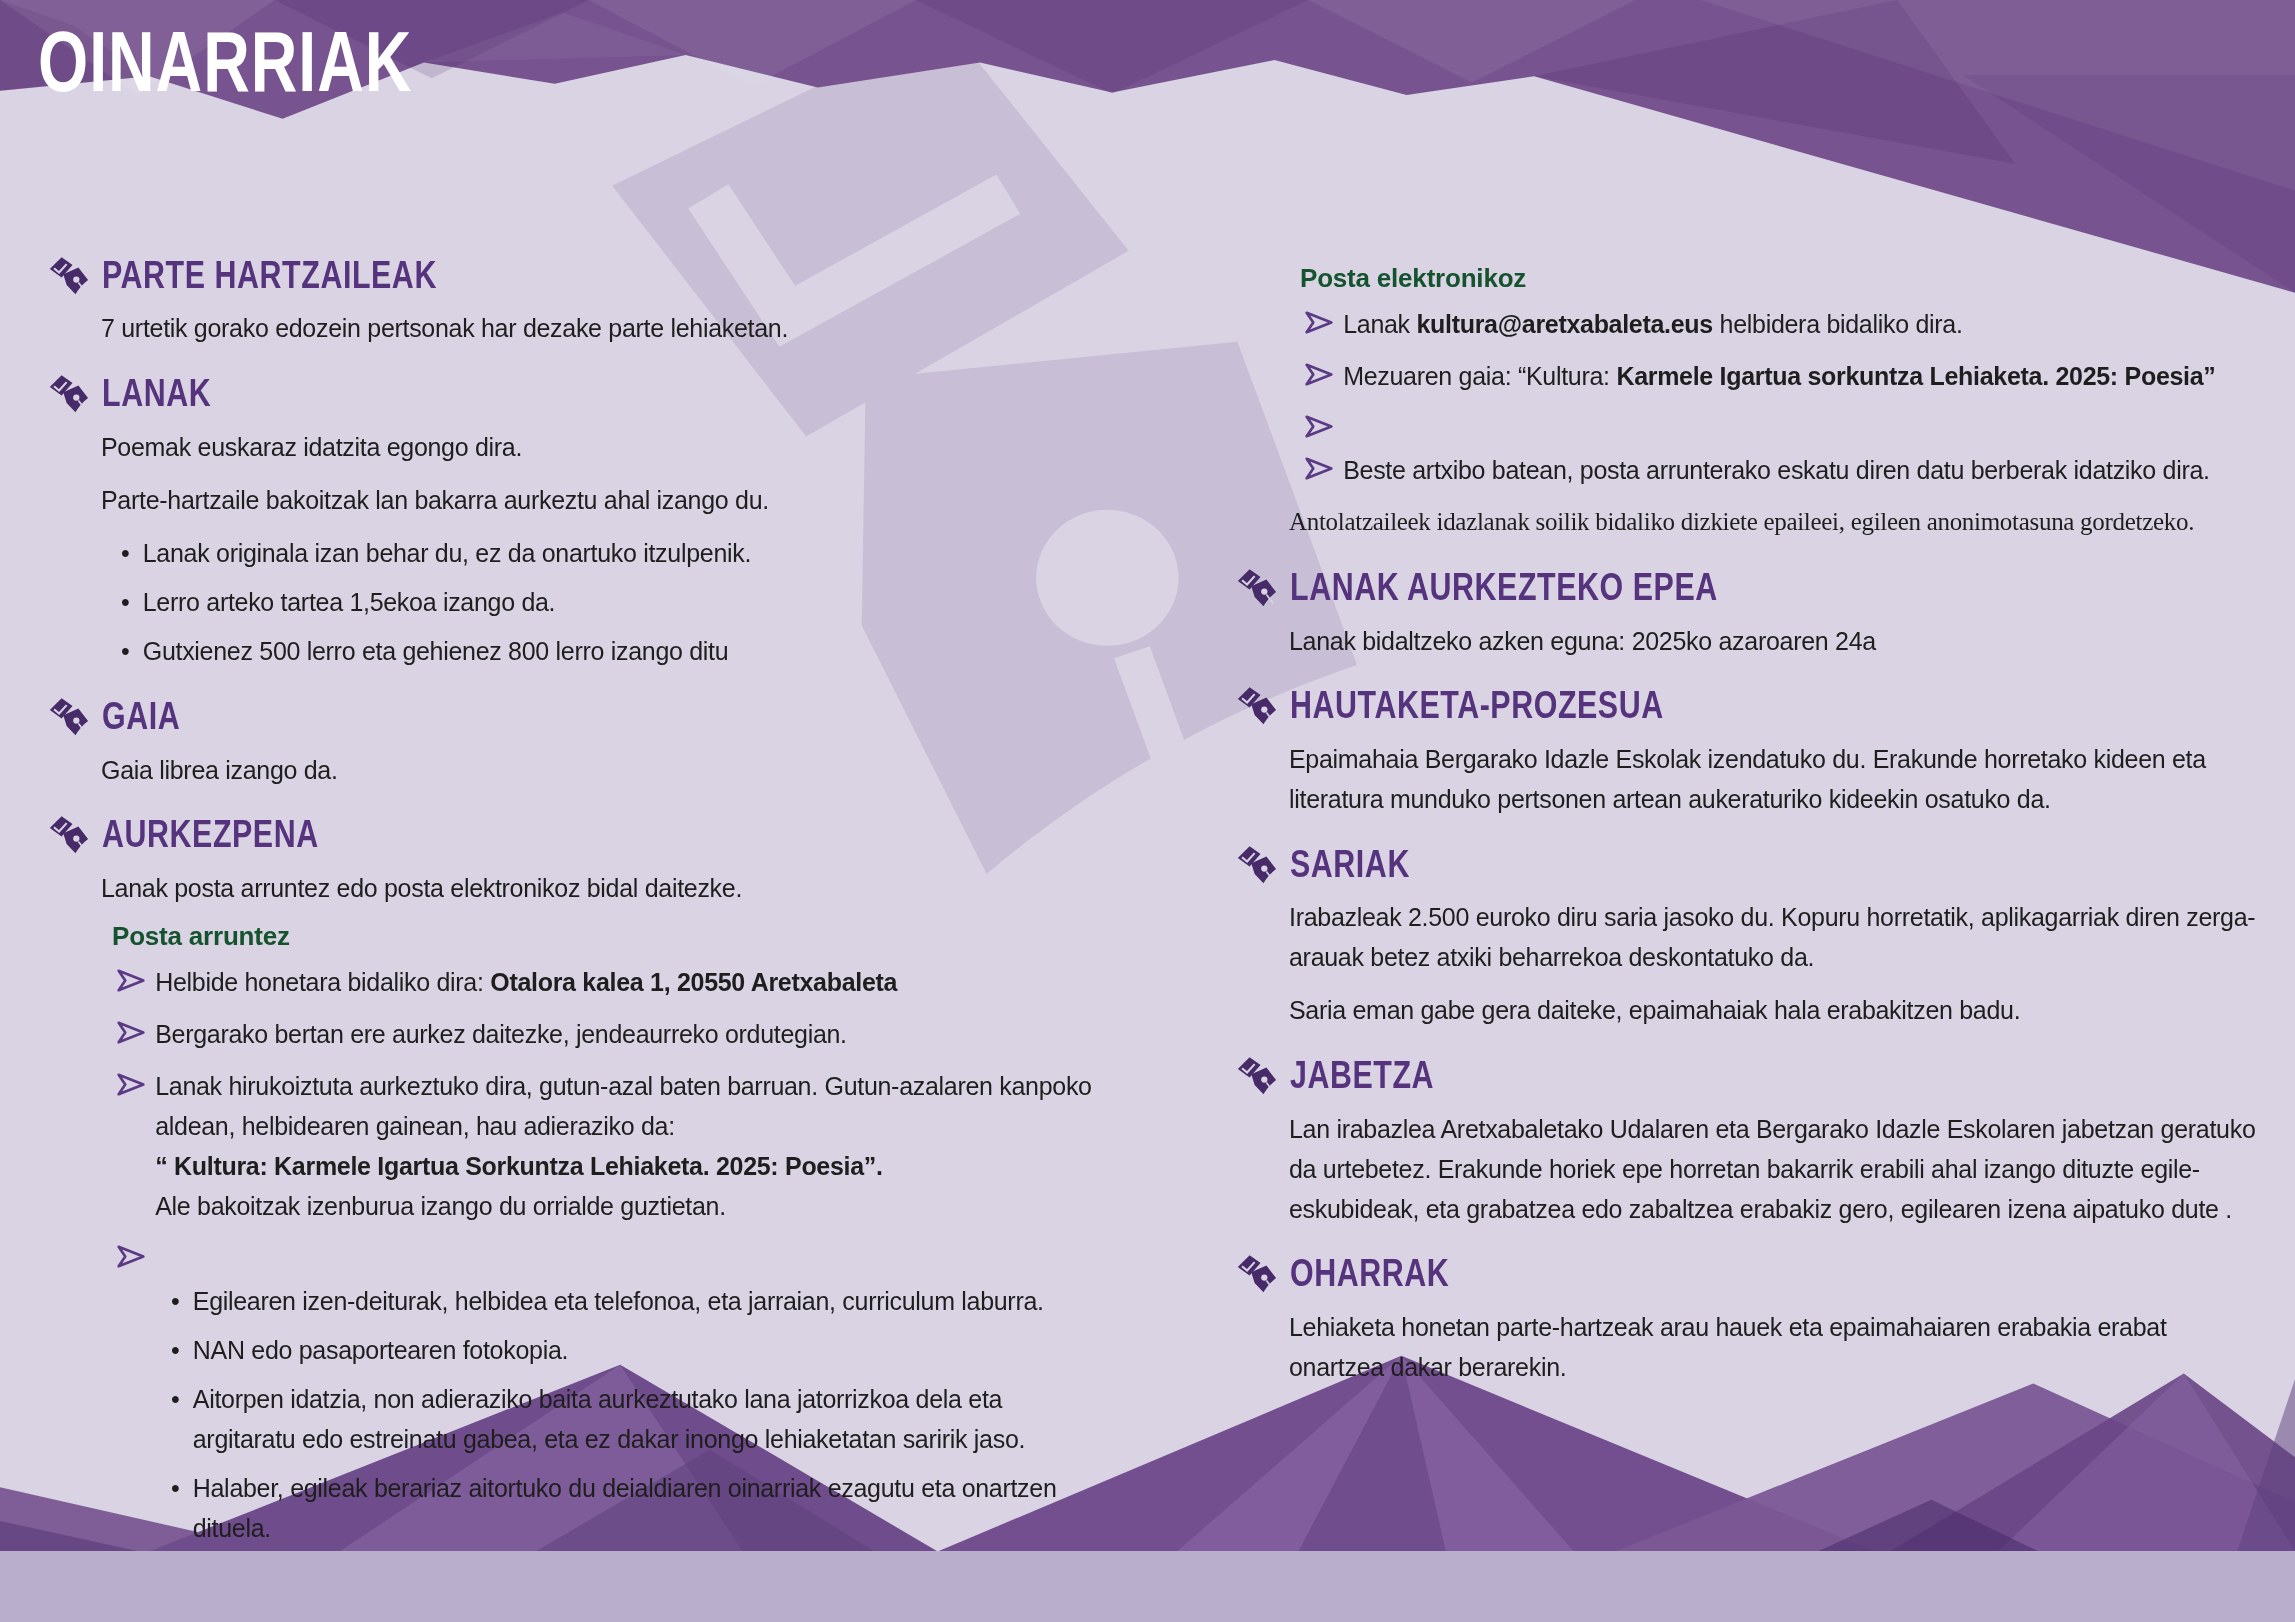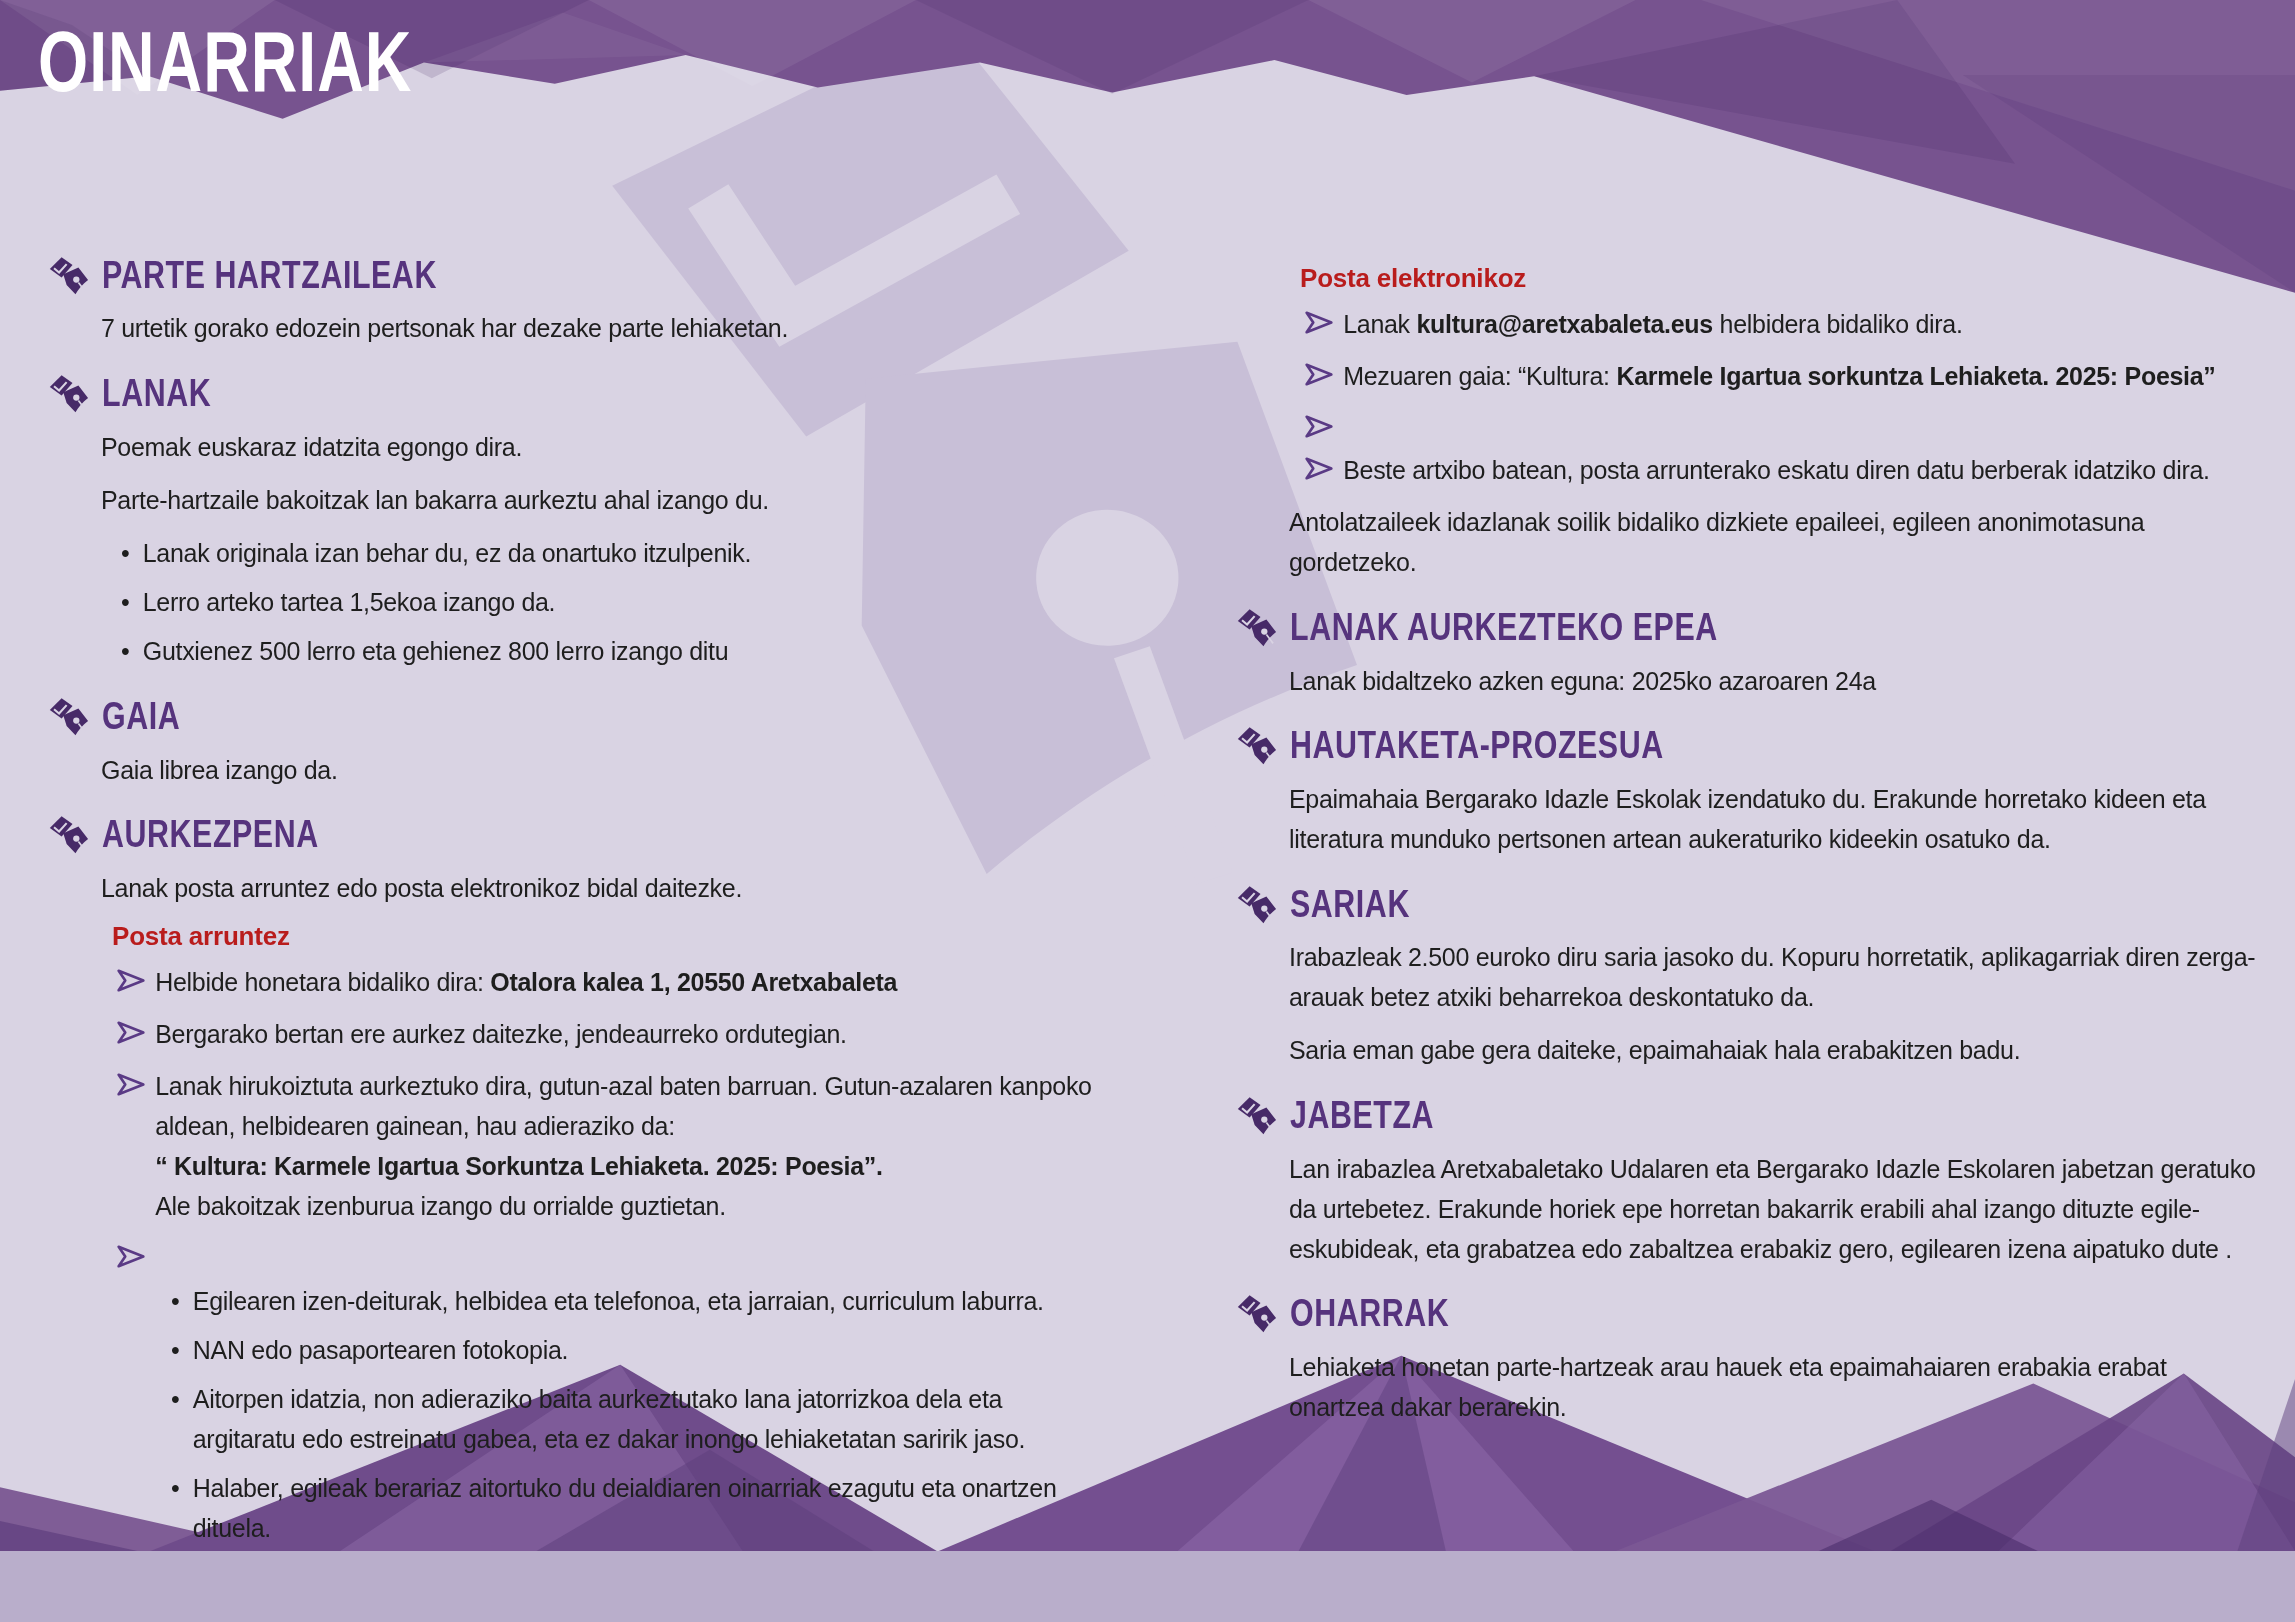--- a/index.html
+++ b/index.html
@@ -24,33 +24,33 @@
   .sec-title{
     margin:0;font-size:38px;font-weight:800;color:#56337d;letter-spacing:0.7px;
     transform:scaleX(.8);transform-origin:left center;white-space:nowrap;
   }
   .body{
     margin:0 0 13px 0;padding-left:52px;
     font-size:25px;line-height:1.6;letter-spacing:-0.3px;
   }
   .subhead{
     margin:2.6px 0 10.5px 0;padding-left:63px;
-    font-size:26px;font-weight:700;color:#b91c1c;letter-spacing:-0.2px;
+    font-size:26px;font-weight:700;color:#14532d;letter-spacing:-0.2px;
   }
   .bullet{display:flex;gap:13px;padding-left:72px;margin:0 0 9.2px 0;}
   .bullet .dot{flex:none;font-size:25px;line-height:1.6;}
   .bullet .body{padding-left:0;margin:0;}
   .arrow-item{display:flex;gap:9.2px;padding-left:67px;margin:0 0 11.8px 0;}
   .arrow-icon{width:30px;height:25px;flex:none;margin-top:5.9px;}
   .arrow-item .body{padding-left:0;margin:0;}
   .sub-bullets{padding-left:122px;margin-top:3.9px;}
   .sub-bullets .bullet{padding-left:0;}
   .b{font-weight:700;}
   .block{display:block;}
-  .note{margin-top:7px;}
+  .note{margin-top:7px;font-family:Liberation Serif, serif;}
 </style>
 </head>
 <body>
 
 <div class="page">
 
   <svg class="bg" viewBox="0 0 3508 2480" preserveAspectRatio="none" aria-hidden="true">
     <defs>
       <g id="penbook">
         <polygon points="2,36 30,8 56,26 30,56" style="fill:currentColor"></polygon>

